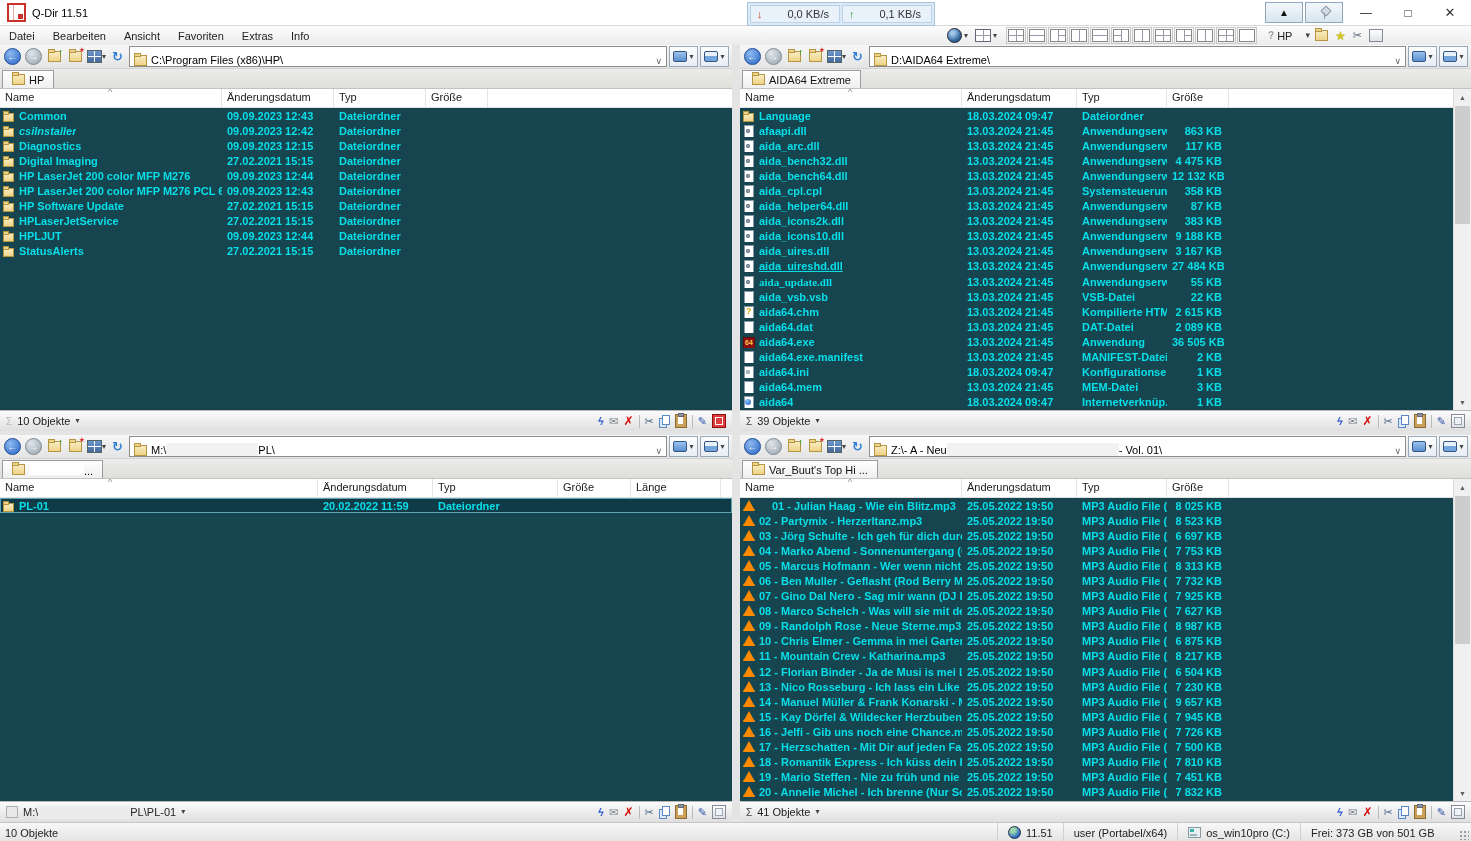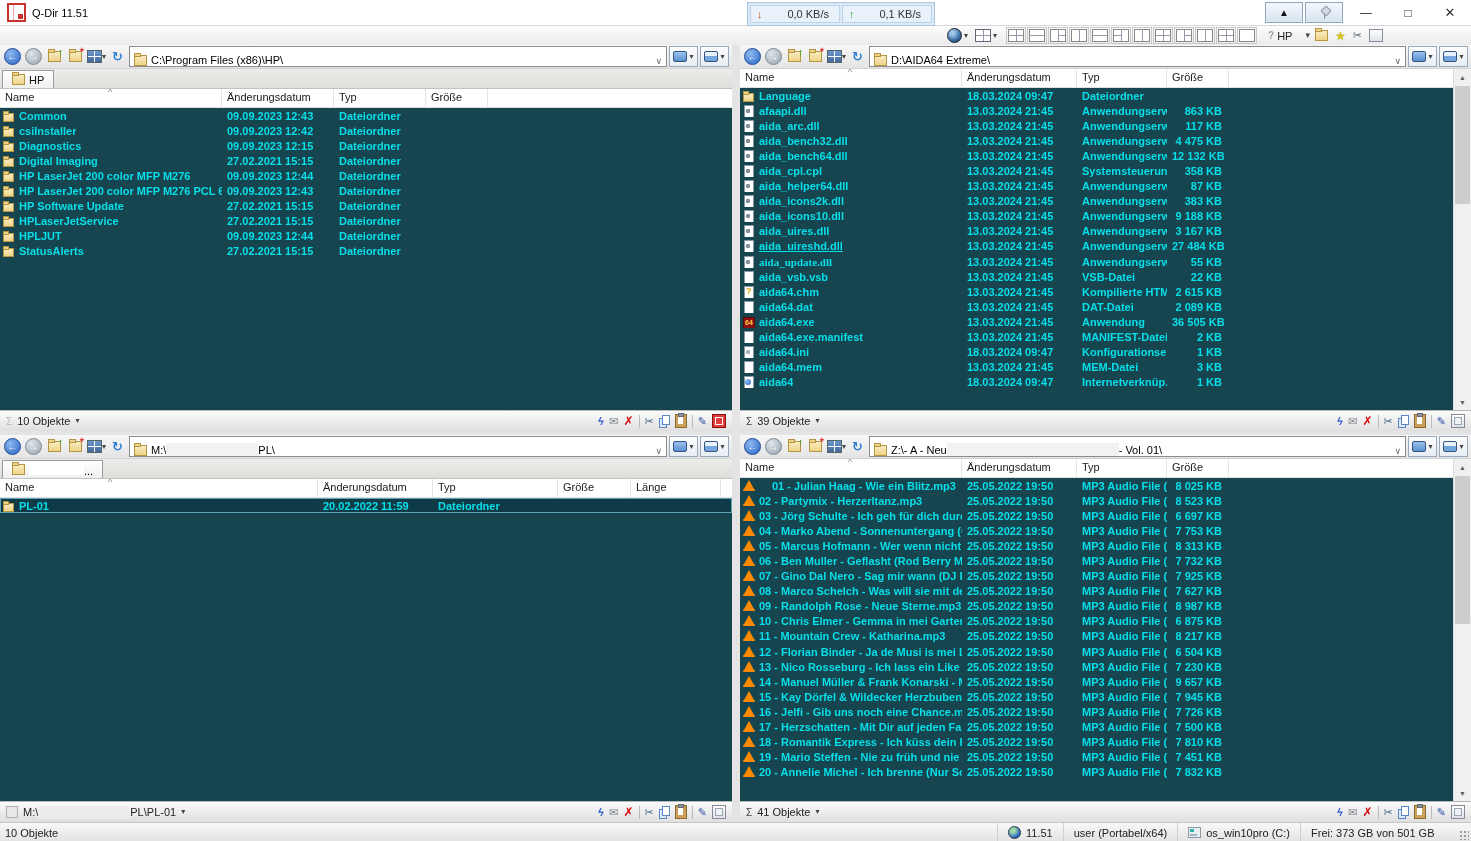--- a/index.html
+++ b/index.html
@@ -194,20 +194,28 @@
     <span class="pinbtn">
         <i class="pinico"></i>
       </span>
     <span class="wbtn">—</span>
     <span class="wbtn">□</span>
     <span class="wbtn close">✕</span>
   </span>
 </div>
 
 <div class="menubar">
+  <div class="menus">
+      <span class="mitem">Datei</span>
+      <span class="mitem">Bearbeiten</span>
+      <span class="mitem">Ansicht</span>
+      <span class="mitem">Favoriten</span>
+      <span class="mitem">Extras</span>
+      <span class="mitem">Info</span>
+    </div>
   <div class="mtools">
     <span class="tbtn">
         <i class="globe"></i>
         <i class="dd">▾</i>
       </span>
     <span class="tbtn">
         <i class="lp lp-cross main"></i>
         <i class="dd">▾</i>
       </span>
     <span class="lpgroup">
@@ -328,21 +336,21 @@
               <i class="ic ic-folder"></i>
               <span style="overflow: hidden; white-space: nowrap;">Common</span>
             </span>
             <span class="cell c1">09.09.2023 12:43</span>
             <span class="cell c2">Dateiordner</span>
             <span class="cell c3"></span>
           </div>
           <div class="row">
             <span class="cell c0">
               <i class="ic ic-folder"></i>
-              <span style="overflow: hidden; white-space: nowrap;">csiInstaller</span>
+              <span style="overflow: hidden; white-space: nowrap; font-style: italic;">csiInstaller</span>
             </span>
             <span class="cell c1">09.09.2023 12:42</span>
             <span class="cell c2">Dateiordner</span>
             <span class="cell c3"></span>
           </div>
           <div class="row">
             <span class="cell c0">
               <i class="ic ic-folder"></i>
               <span style="overflow: hidden; white-space: nowrap;">Diagnostics</span>
             </span>
@@ -465,20 +473,26 @@
       </span>
       <span class="vbtn">
           <i class="vrect"></i>
           <i class="dd">▾</i>
         </span>
       <span class="vbtn">
           <i class="vrect v2"></i>
           <i class="dd">▾</i>
         </span>
     </div>
+    <div class="tbar">
+      <div class="tab">
+          <i class="mini-folder"></i>
+          <span><span>AIDA64 Extreme</span></span>
+        </div>
+    </div>
     <div class="lwrap">
       <div class="cols">
           <span class="sortcaret">^</span>
           <span class="hc c0">Name</span>
           <span class="hc c1">Änderungsdatum</span>
           <span class="hc c2">Typ</span>
           <span class="hc c3">Größe</span>
         </div>
       <div class="rows">
           <div class="row">
@@ -812,20 +826,26 @@
         <span class="chev">∨</span>
       </span>
       <span class="vbtn">
           <i class="vrect"></i>
           <i class="dd">▾</i>
         </span>
       <span class="vbtn">
           <i class="vrect v2"></i>
           <i class="dd">▾</i>
         </span>
+    </div>
+    <div class="tbar">
+      <div class="tab">
+          <i class="mini-folder"></i>
+          <span><span>Var_Buut's Top Hi ...</span></span>
+        </div>
     </div>
     <div class="lwrap">
       <div class="cols">
           <span class="sortcaret">^</span>
           <span class="hc c0">Name</span>
           <span class="hc c1">Änderungsdatum</span>
           <span class="hc c2">Typ</span>
           <span class="hc c3">Größe</span>
         </div>
       <div class="rows">

